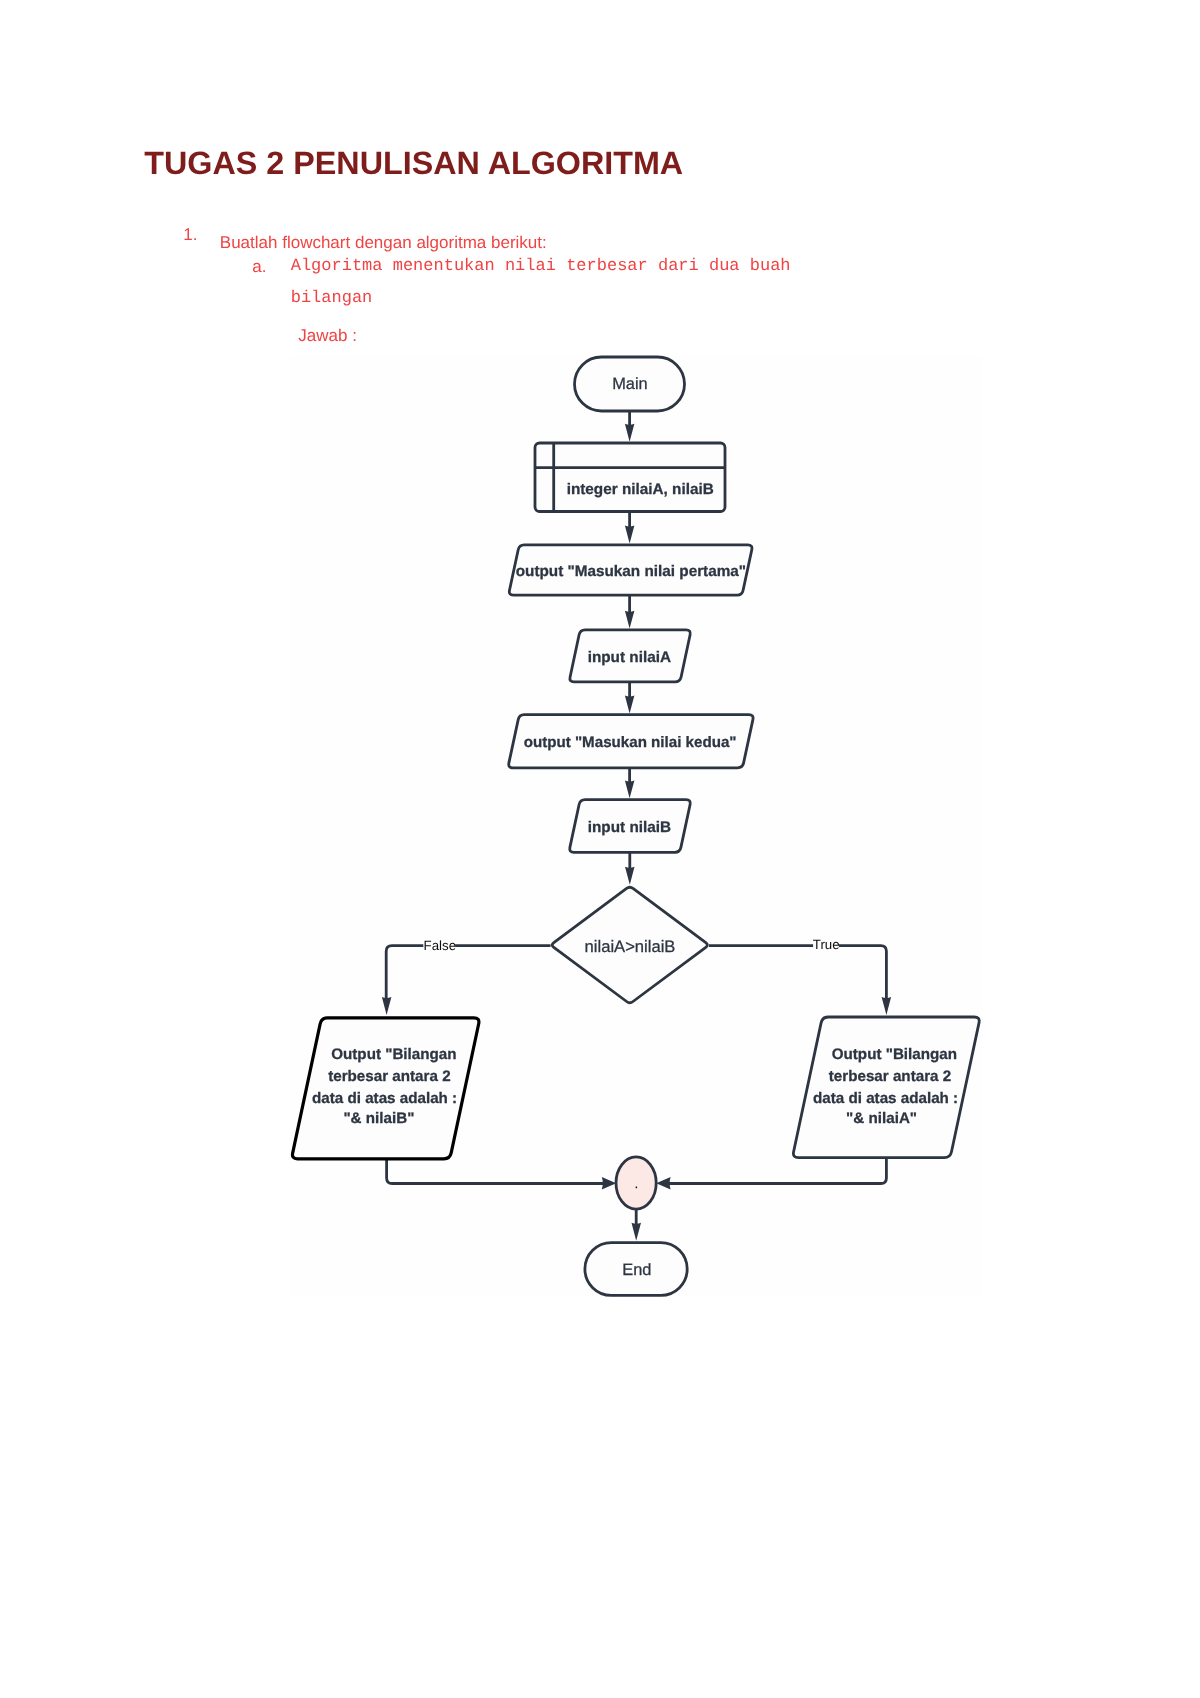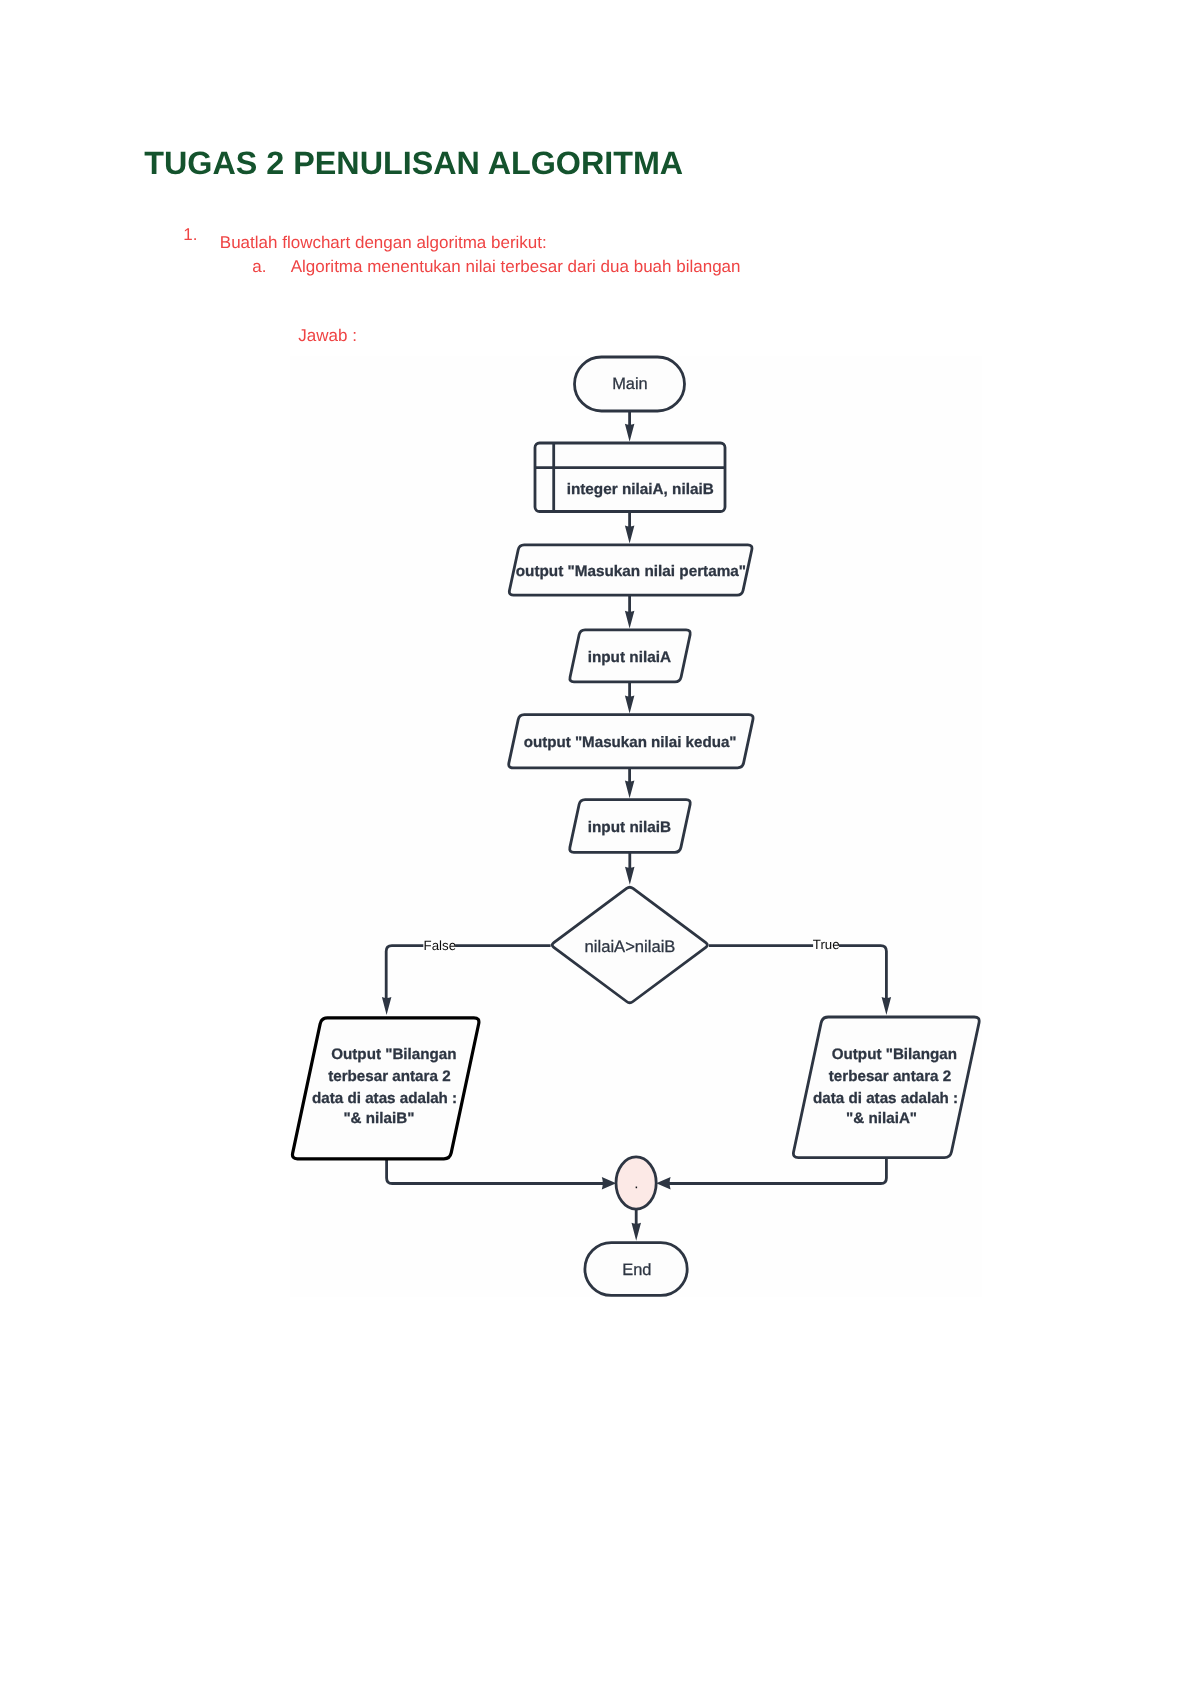--- a/index.html
+++ b/index.html
@@ -8,30 +8,30 @@
     width:1200px;height:1698px;background:#ffffff;
     font-family:"Liberation Sans",sans-serif;
     overflow:hidden;
     -webkit-font-smoothing:antialiased;
     text-rendering:geometricPrecision;
   }
   .page{position:relative;width:1200px;height:1698px;background:#fff;transform:translateZ(0);}
 
   .doc-title{
     position:absolute;left:144.3px;top:143.8px;
-    font-size:32.3px;font-weight:bold;color:#14532d;
+    font-size:32.3px;font-weight:bold;color:#7f1d1d;
     line-height:38px;white-space:nowrap;transform:translateZ(0);
   }
   .txt{position:absolute;font-size:17px;color:#ef4444;line-height:32px;transform:translateZ(0);}
   .li1{left:183.3px;top:219px;}
   .li1 .mk{position:absolute;left:0;top:0;white-space:nowrap;}
   .li1 .bd{position:absolute;left:36.5px;top:8px;white-space:nowrap;}
   .li1a{left:252.2px;top:251px;width:620px;}
   .li1a .mk{position:absolute;left:0;top:0;white-space:nowrap;}
-  .li1a .bd{position:absolute;left:38.5px;top:0;width:545px;}
+  .li1a .bd{position:absolute;left:38.5px;top:0;width:545px;font-family:Liberation Mono, monospace;}
   .jawab{left:298.3px;top:320px;white-space:nowrap;}
 
   svg.flow{position:absolute;left:0;top:0;pointer-events:none;}
   svg.flow text{font-family:"Liberation Sans",sans-serif;-webkit-font-smoothing:antialiased;text-rendering:geometricPrecision;transform:translateZ(0);}
   svg.flow{shape-rendering:geometricPrecision;}
 </style>
 </head>
 <body>
 
 <div class="page">

